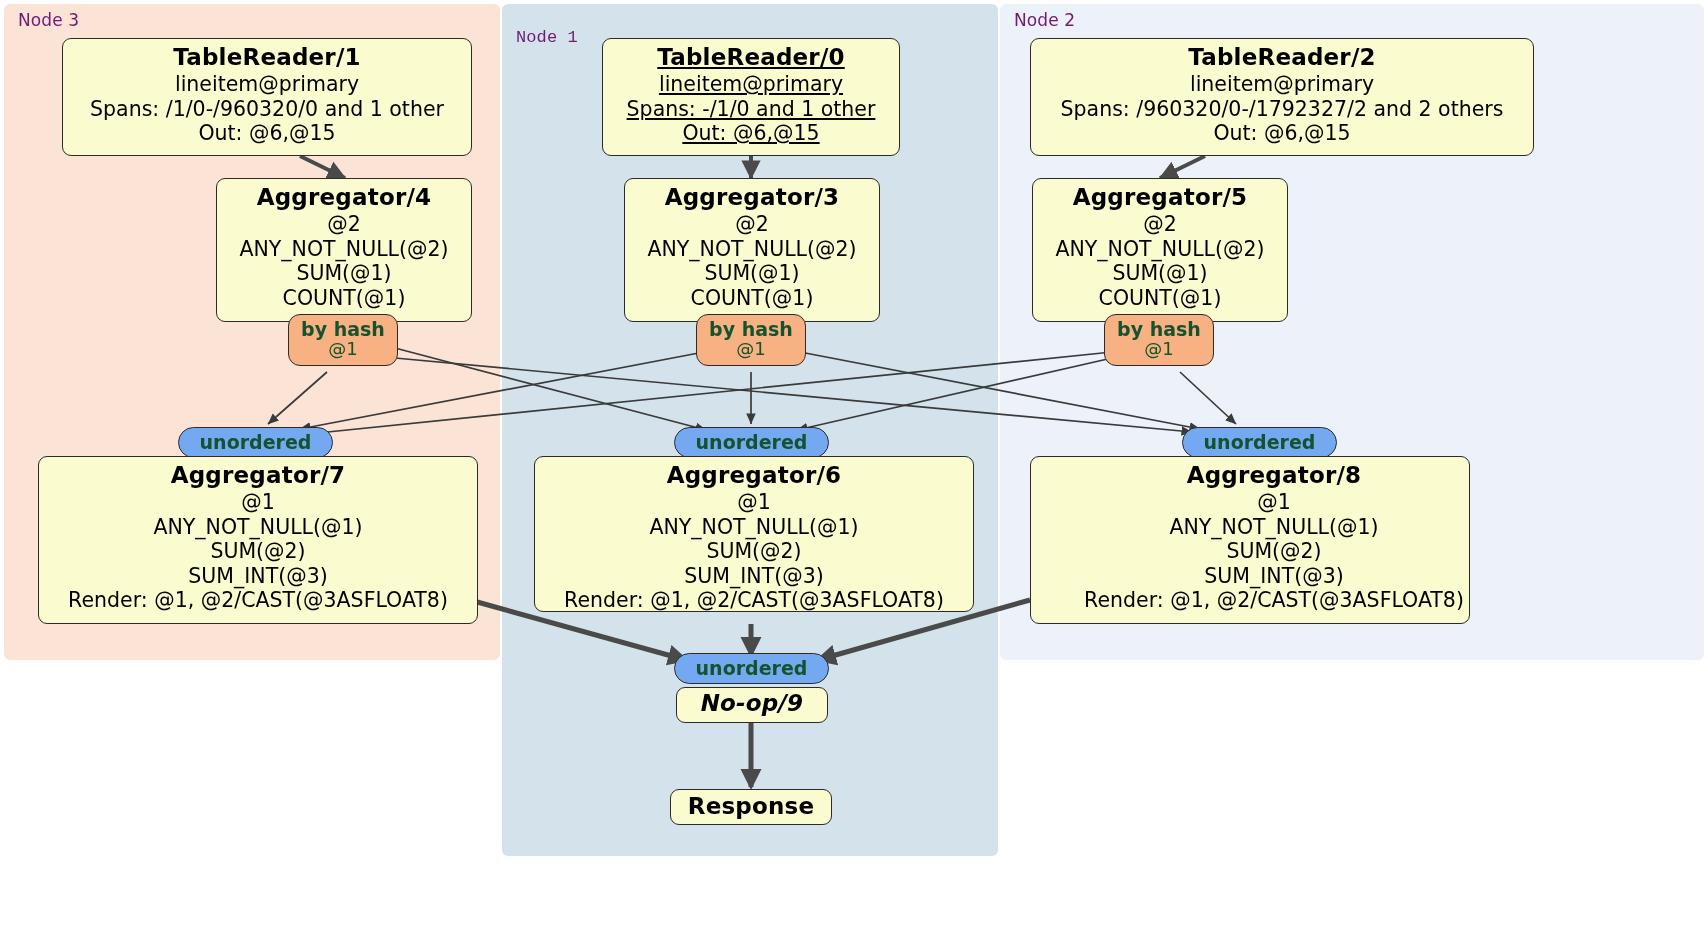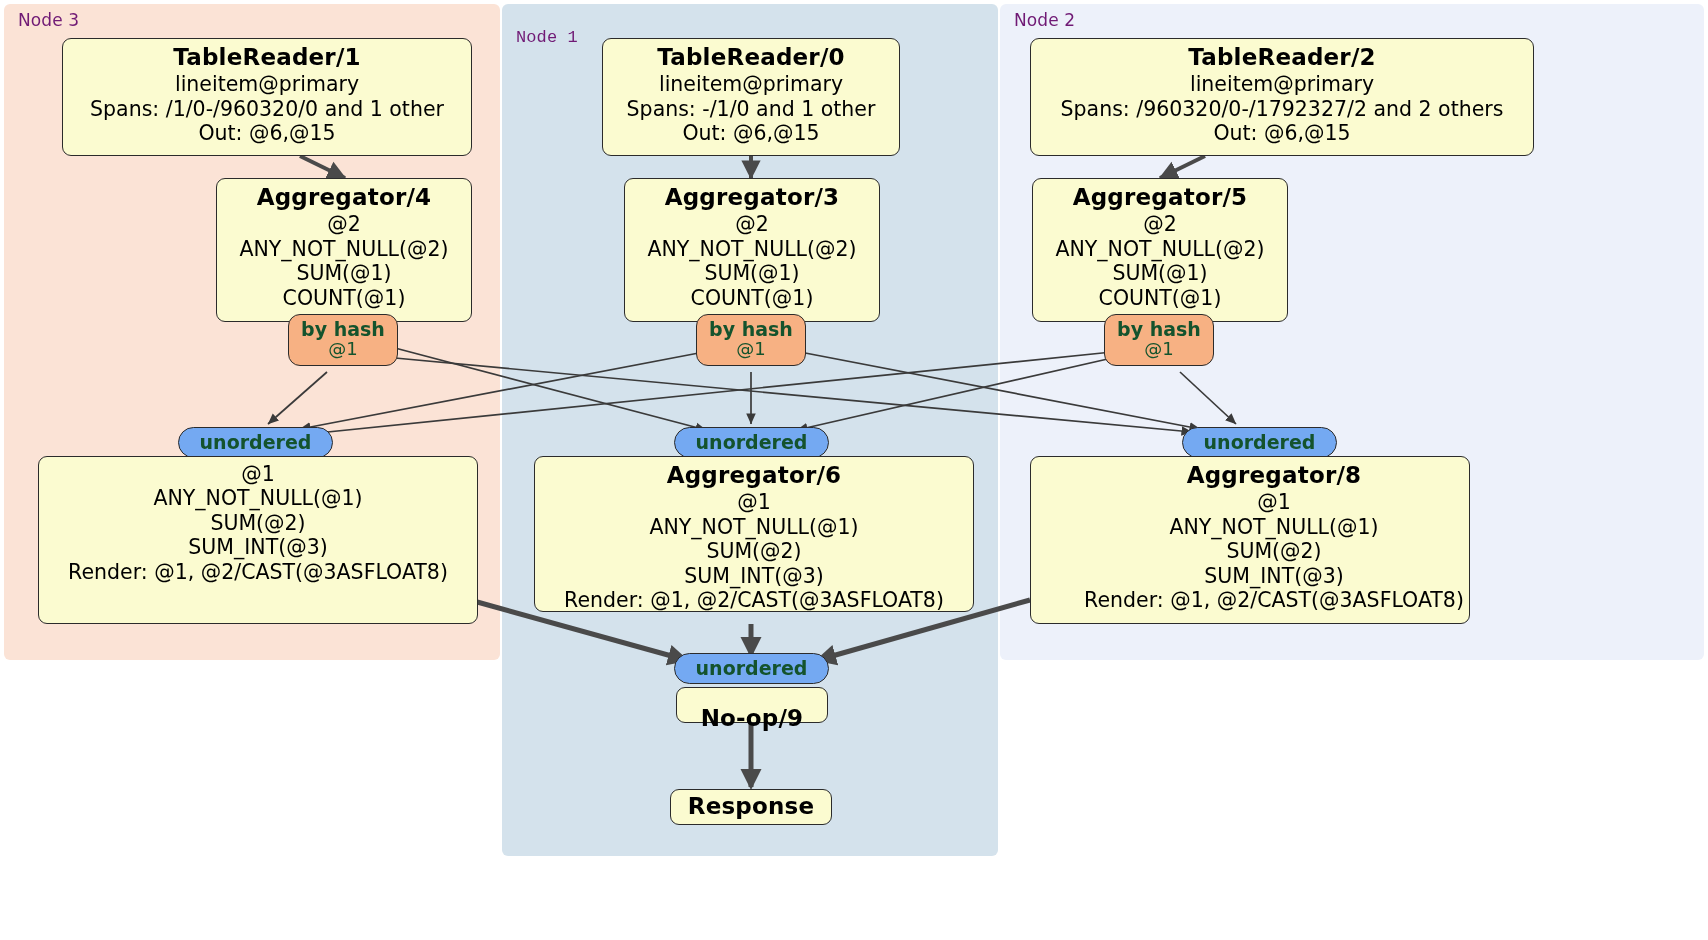--- a/index.html
+++ b/index.html
@@ -88,21 +88,21 @@
     <path class="thick" d="M751,722 L751,787" marker-end="url(#ah-thick)"></path>
   </svg>
 
   <div class="proc" style="left:62px;top:38px;width:410px;height:118px;">
     <span class="ttl">TableReader/1</span>
     <span class="ln">lineitem@primary</span>
     <span class="ln">Spans: /1/0-/960320/0 and 1 other</span>
     <span class="ln">Out: @6,@15</span>
   </div>
 
-  <div class="proc" style="left:602px;top:38px;width:298px;height:118px;">
+  <div class="proc" style="left:602px;top:38px;width:298px;height:118px;text-decoration:underline;">
     <span class="ttl">TableReader/0</span>
     <span class="ln">lineitem@primary</span>
     <span class="ln">Spans: -/1/0 and 1 other</span>
     <span class="ln">Out: @6,@15</span>
   </div>
 
   <div class="proc" style="left:1030px;top:38px;width:504px;height:118px;">
     <span class="ttl">TableReader/2</span>
     <span class="ln">lineitem@primary</span>
     <span class="ln">Spans: /960320/0-/1792327/2 and 2 others</span>
@@ -150,20 +150,21 @@
     <span class="p1">unordered</span>
   </div>
   <div class="pill unord" style="left:674px;top:427px;width:155px;height:31px;padding-top:5px;">
     <span class="p1">unordered</span>
   </div>
   <div class="pill unord" style="left:1182px;top:427px;width:155px;height:31px;padding-top:5px;">
     <span class="p1">unordered</span>
   </div>
 
   <div class="proc" style="left:38px;top:456px;width:440px;height:168px;">
+    <span class="ttl">Aggregator/7</span>
     <span class="ln">@1</span>
     <span class="ln">ANY_NOT_NULL(@1)</span>
     <span class="ln">SUM(@2)</span>
     <span class="ln">SUM_INT(@3)</span>
     <span class="ln">Render: @1, @2/CAST(@3ASFLOAT8)</span>
   </div>
 
   <div class="proc" style="left:534px;top:456px;width:440px;height:156px;">
     <span class="ttl">Aggregator/6</span>
     <span class="ln">@1</span>
@@ -179,21 +180,21 @@
     <span class="ln">ANY_NOT_NULL(@1)</span>
     <span class="ln">SUM(@2)</span>
     <span class="ln">SUM_INT(@3)</span>
     <span class="ln">Render: @1, @2/CAST(@3ASFLOAT8)</span>
   </div>
 
   <div class="pill unord" style="left:674px;top:653px;width:155px;height:31px;padding-top:5px;">
     <span class="p1">unordered</span>
   </div>
 
-  <div class="proc" style="left:676px;top:687px;width:152px;height:36px;padding-top:17px;">
+  <div class="proc" style="left:676px;top:687px;width:152px;height:36px;padding-top:2px;font-style:italic;">
     <span class="ttl">No-op/9</span>
   </div>
 
   <div class="proc" style="left:670px;top:789px;width:162px;height:36px;padding-top:3px;">
     <span class="ttl">Response</span>
   </div>
 
 </div>
 
 </body></html>

